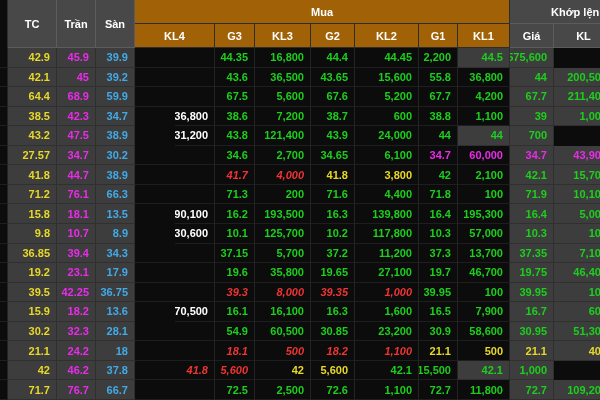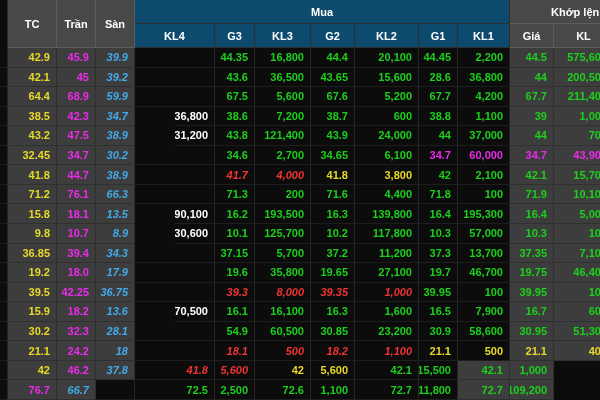--- a/index.html
+++ b/index.html
@@ -18,21 +18,21 @@
     display:grid;
     grid-template-columns:var(--cols);
     grid-template-rows:24px 24px;
     height:48px;
   }
   .h-cell{
     display:flex;align-items:center;justify-content:center;
     font-weight:700;color:#fff;box-sizing:border-box;overflow:hidden;white-space:nowrap;
   }
   .h-grey{background:#484848;border-right:1px solid #5c5c5c;border-bottom:1px solid #5c5c5c;}
-  .h-dark{background:#0c4a6e;border-right:1px solid #2e2e2e;border-bottom:1px solid #2e2e2e;}
+  .h-dark{background:#a16207;border-right:1px solid #2e2e2e;border-bottom:1px solid #2e2e2e;}
   .h-stub{background:#0c0c0c;border-right:1px solid #2e2e2e;grid-row:1/3;grid-column:1;}
   .h-tc  {grid-row:1/3;grid-column:2;}
   .h-tran{grid-row:1/3;grid-column:3;}
   .h-san {grid-row:1/3;grid-column:4;}
   .h-mua {grid-row:1;grid-column:5/12;}
   .h-khop{grid-row:1;grid-column:12/15;}
   
   .rows{
     display:grid;grid-template-rows:repeat(18,1fr);
     height:352px;width:648px;
@@ -41,21 +41,21 @@
   .cell{
     display:flex;align-items:center;justify-content:flex-end;
     padding-right:6px;box-sizing:border-box;
     overflow:hidden;white-space:nowrap;font-weight:700;
   }
   .cell.dark{background:#0c0c0c;border-right:1px solid #242424;border-bottom:1px solid #1e1e1e;}
   .cell.grey{background:#3d3d3d;border-right:1px solid #2f2f2f;border-bottom:1px solid #303030;}
   .cell.stub{padding:0;}
   .t-ref  {color:var(--ref);}
   .t-ceil {color:var(--ceil);}
-  .t-floor{color:var(--floor);font-style:italic;}
+  .t-floor{color:var(--floor);}
   .t-up   {color:var(--up);}
   .t-down {color:var(--down);font-style:italic;}
   .t-vol  {color:var(--vol);margin-left:40px;}
 </style>
 </head>
 <body>
 
 <div class="board">
   <div class="header">
     <div class="h-cell h-stub"></div>
@@ -78,37 +78,36 @@
   <div class="rows" id="rows">
       <div class="row">
         <div class="cell dark stub"></div>
         <div class="cell grey t-ref">42.9</div>
         <div class="cell grey t-ceil">45.9</div>
         <div class="cell grey t-floor">39.9</div>
         <div class="cell dark"></div>
         <div class="cell dark t-up">44.35</div>
         <div class="cell dark t-up">16,800</div>
         <div class="cell dark t-up">44.4</div>
-        <div class="cell dark t-up">20,100</div>
         <div class="cell dark t-up">44.45</div>
         <div class="cell dark t-up">2,200</div>
         <div class="cell grey t-up">44.5</div>
         <div class="cell grey t-up">575,600</div>
       </div>
       <div class="row">
         <div class="cell dark stub"></div>
         <div class="cell grey t-ref">42.1</div>
         <div class="cell grey t-ceil">45</div>
         <div class="cell grey t-floor">39.2</div>
         <div class="cell dark"></div>
         <div class="cell dark t-up">43.6</div>
         <div class="cell dark t-up">36,500</div>
         <div class="cell dark t-up">43.65</div>
         <div class="cell dark t-up">15,600</div>
-        <div class="cell dark t-up">28.6</div>
+        <div class="cell dark t-up">55.8</div>
         <div class="cell dark t-up">36,800</div>
         <div class="cell grey t-up">44</div>
         <div class="cell grey t-up">200,500</div>
       </div>
       <div class="row">
         <div class="cell dark stub"></div>
         <div class="cell grey t-ref">64.4</div>
         <div class="cell grey t-ceil">68.9</div>
         <div class="cell grey t-floor">59.9</div>
         <div class="cell dark"></div>
@@ -140,27 +139,26 @@
         <div class="cell dark stub"></div>
         <div class="cell grey t-ref">43.2</div>
         <div class="cell grey t-ceil">47.5</div>
         <div class="cell grey t-floor">38.9</div>
         <div class="cell dark t-vol">1,231,200</div>
         <div class="cell dark t-up">43.8</div>
         <div class="cell dark t-up">121,400</div>
         <div class="cell dark t-up">43.9</div>
         <div class="cell dark t-up">24,000</div>
         <div class="cell dark t-up">44</div>
-        <div class="cell dark t-up">37,000</div>
         <div class="cell grey t-up">44</div>
         <div class="cell grey t-up">700</div>
       </div>
       <div class="row">
         <div class="cell dark stub"></div>
-        <div class="cell grey t-ref">32.45</div>
+        <div class="cell grey t-ref">27.57</div>
         <div class="cell grey t-ceil">34.7</div>
         <div class="cell grey t-floor">30.2</div>
         <div class="cell dark"></div>
         <div class="cell dark t-up">34.6</div>
         <div class="cell dark t-up">2,700</div>
         <div class="cell dark t-up">34.65</div>
         <div class="cell dark t-up">6,100</div>
         <div class="cell dark t-ceil">34.7</div>
         <div class="cell dark t-ceil">60,000</div>
         <div class="cell grey t-ceil">34.7</div>
@@ -237,21 +235,21 @@
         <div class="cell dark t-up">37.2</div>
         <div class="cell dark t-up">11,200</div>
         <div class="cell dark t-up">37.3</div>
         <div class="cell dark t-up">13,700</div>
         <div class="cell grey t-up">37.35</div>
         <div class="cell grey t-up">7,100</div>
       </div>
       <div class="row">
         <div class="cell dark stub"></div>
         <div class="cell grey t-ref">19.2</div>
-        <div class="cell grey t-ceil">18.0</div>
+        <div class="cell grey t-ceil">23.1</div>
         <div class="cell grey t-floor">17.9</div>
         <div class="cell dark"></div>
         <div class="cell dark t-up">19.6</div>
         <div class="cell dark t-up">35,800</div>
         <div class="cell dark t-up">19.65</div>
         <div class="cell dark t-up">27,100</div>
         <div class="cell dark t-up">19.7</div>
         <div class="cell dark t-up">46,700</div>
         <div class="cell grey t-up">19.75</div>
         <div class="cell grey t-up">46,400</div>
@@ -325,20 +323,21 @@
         <div class="cell dark t-down">5,600</div>
         <div class="cell dark t-ref">42</div>
         <div class="cell dark t-ref">5,600</div>
         <div class="cell dark t-up">42.1</div>
         <div class="cell dark t-up">15,500</div>
         <div class="cell grey t-up">42.1</div>
         <div class="cell grey t-up">1,000</div>
       </div>
       <div class="row">
         <div class="cell dark stub"></div>
+        <div class="cell grey t-ref">71.7</div>
         <div class="cell grey t-ceil">76.7</div>
         <div class="cell grey t-floor">66.7</div>
         <div class="cell dark"></div>
         <div class="cell dark t-up">72.5</div>
         <div class="cell dark t-up">2,500</div>
         <div class="cell dark t-up">72.6</div>
         <div class="cell dark t-up">1,100</div>
         <div class="cell dark t-up">72.7</div>
         <div class="cell dark t-up">11,800</div>
         <div class="cell grey t-up">72.7</div>

